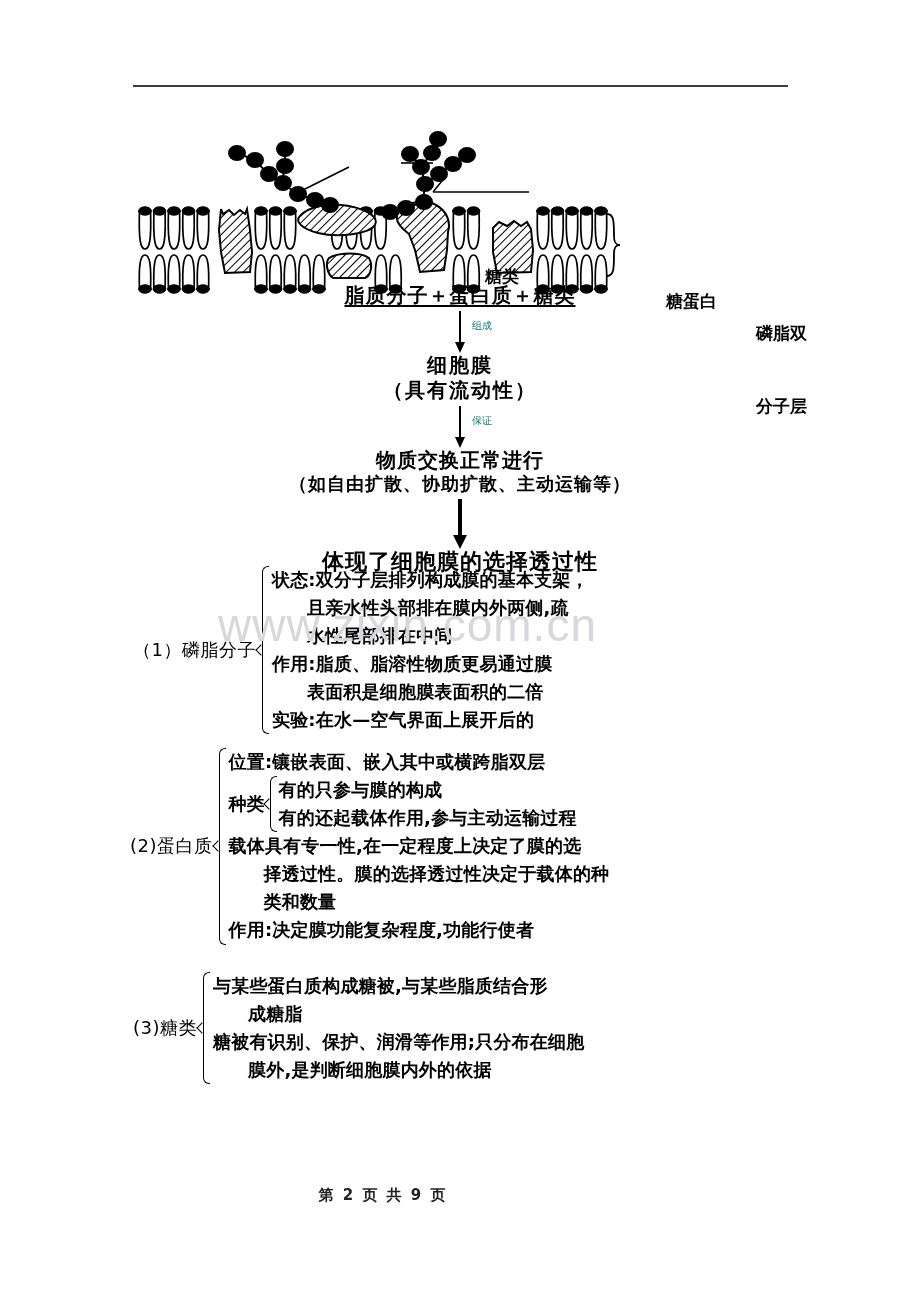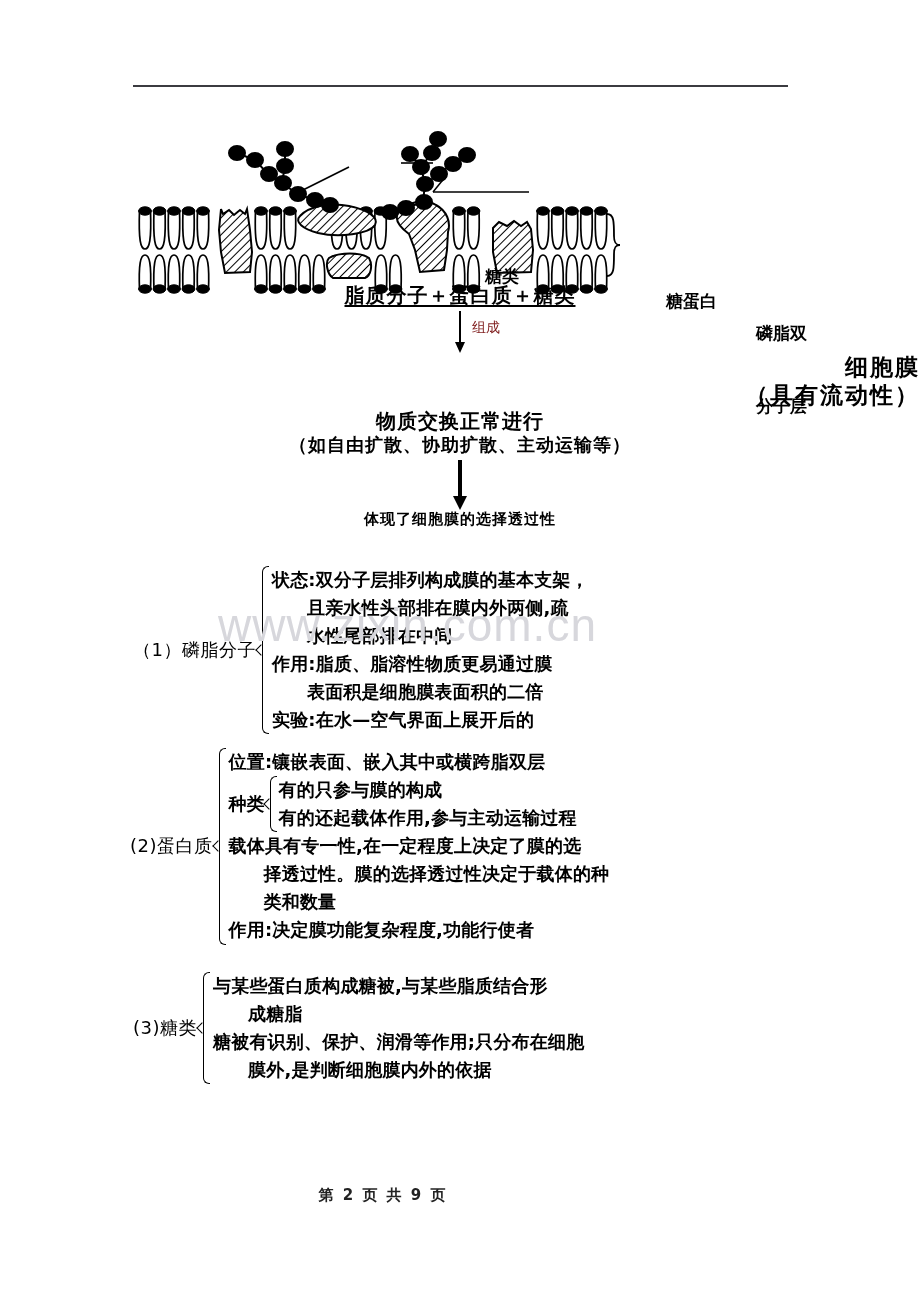--- a/index.html
+++ b/index.html
@@ -78,24 +78,24 @@
     text-align: center;
   }
   .flow-line {
     font-family: "DejaVu Sans", "Liberation Sans", sans-serif;
     font-weight: bold;
     color: #000;
     white-space: nowrap;
     line-height: 1.22;
   }
   .f1 { font-size: 20px; letter-spacing: 1px; text-decoration: underline; text-underline-offset: 3px; }
-  .f2 { font-size: 23px; letter-spacing: 2px; text-align: right; }
+  .f2 { font-size: 20px; letter-spacing: 2px; }
   .f3 { font-size: 20px; letter-spacing: 1px; }
   .f4 { font-size: 18px; letter-spacing: 1px; }
-  .f5 { font-size: 15px; letter-spacing: 1px; }
+  .f5 { font-size: 22px; letter-spacing: 1px; }
 
   .arrow-wrap {
     position: relative;
     height: 46px;
     width: 920px;
   }
   .arrow-wrap.tall { height: 54px; }
   .arrow-stem {
     position: absolute;
     left: 50%;
@@ -121,22 +121,22 @@
     border-top-width: 14px;
     transform: translateX(-7px);
   }
   .arrow-stem.fat { border-left-width: 4px; transform: translateX(-2px); }
   .arrow-cap {
     position: absolute;
     left: 50%;
     margin-left: 12px;
     top: 12px;
     font-family: "DejaVu Sans", "Liberation Sans", sans-serif;
-    font-size: 14px;
-    color: #7f1d1d;
+    font-size: 10px;
+    color: #0f766e;
     white-space: nowrap;
   }
 
   
   .group {
     position: absolute;
     display: flex;
     align-items: center;
     font-family: "DejaVu Sans", "Liberation Sans", sans-serif;
     color: #000;
@@ -413,20 +413,25 @@
 
     <div class="arrow-wrap">
       <div class="arrow-stem"></div>
       <div class="arrow-head"></div>
       <div class="arrow-cap">组成</div>
     </div>
 
     <div class="flow-line f2">细胞膜</div>
     <div class="flow-line f2">（具有流动性）</div>
 
+    <div class="arrow-wrap">
+      <div class="arrow-stem"></div>
+      <div class="arrow-head"></div>
+      <div class="arrow-cap">保证</div>
+    </div>
 
     <div class="flow-line f3">物质交换正常进行</div>
     <div class="flow-line f4">（如自由扩散、协助扩散、主动运输等）</div>
 
     <div class="arrow-wrap tall">
       <div class="arrow-stem fat"></div>
       <div class="arrow-head fat"></div>
     </div>
 
     <div class="flow-line f5">体现了细胞膜的选择透过性</div>

